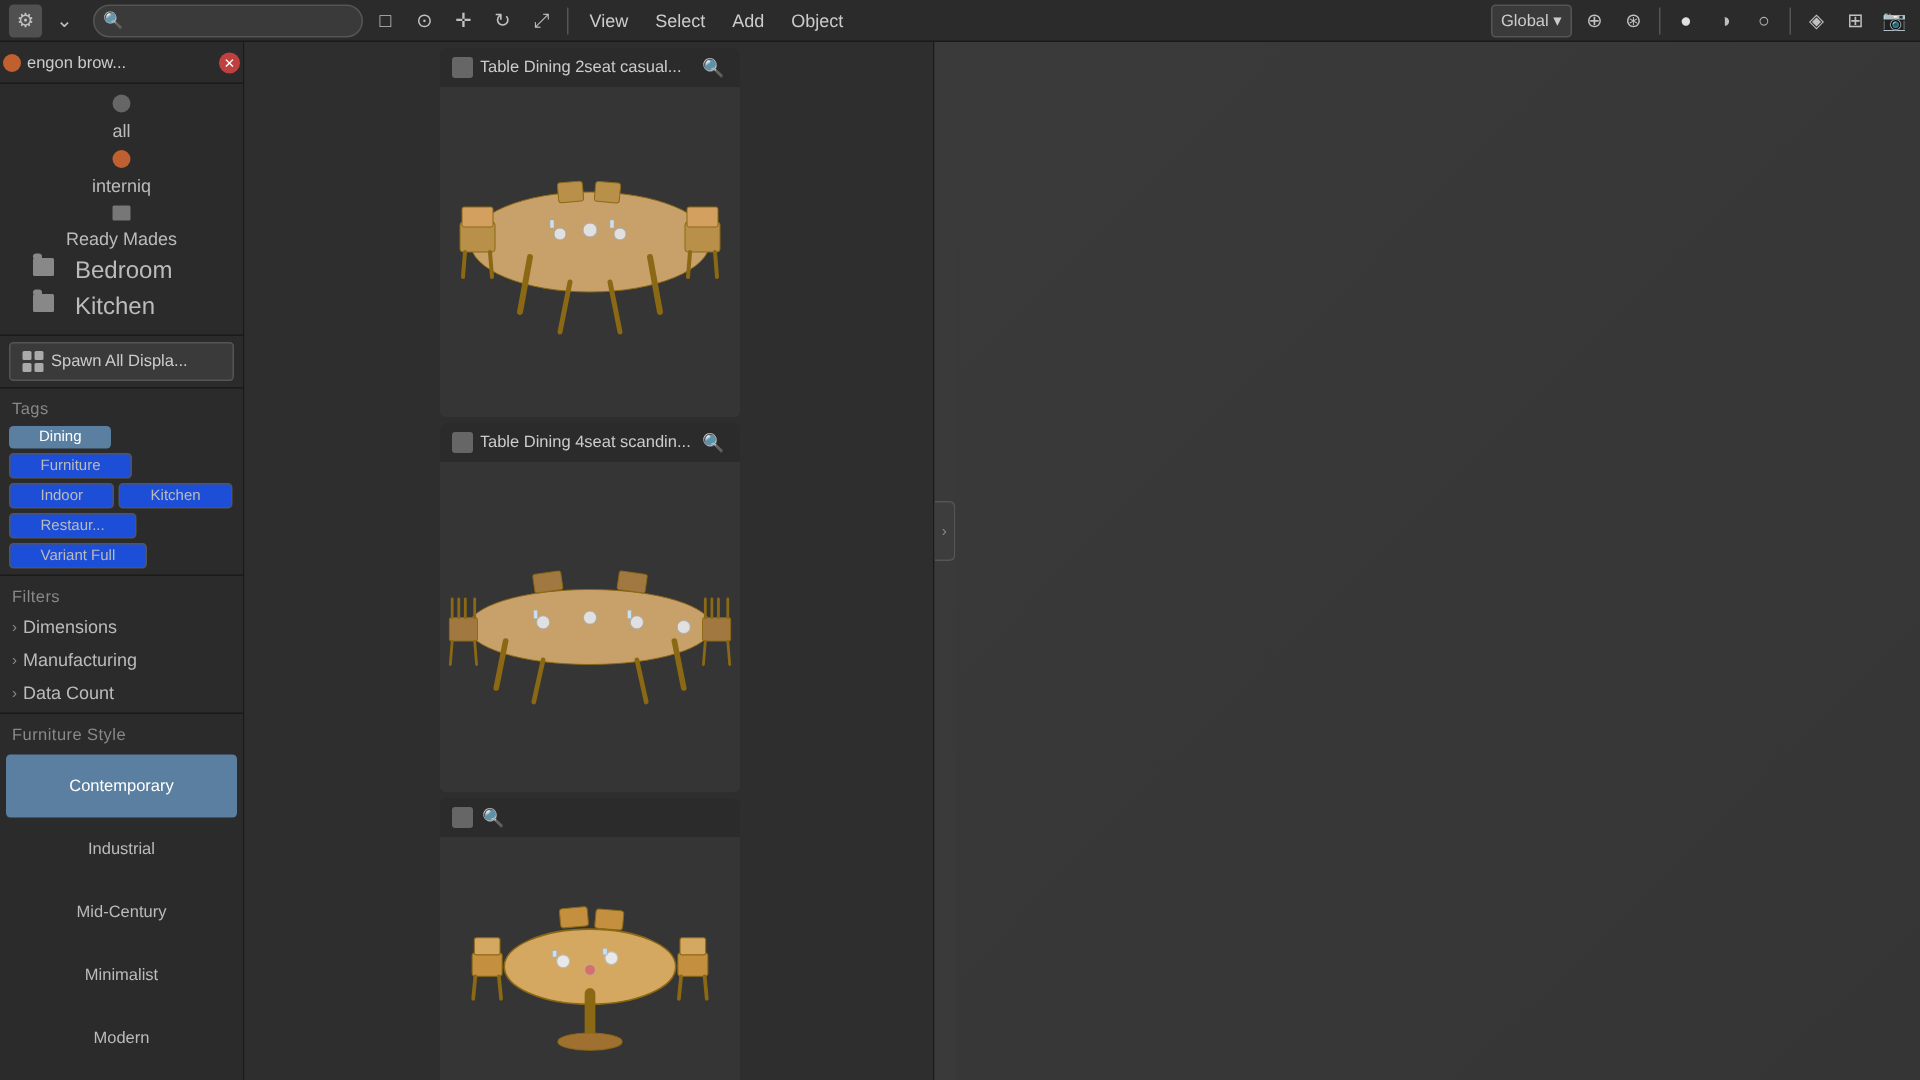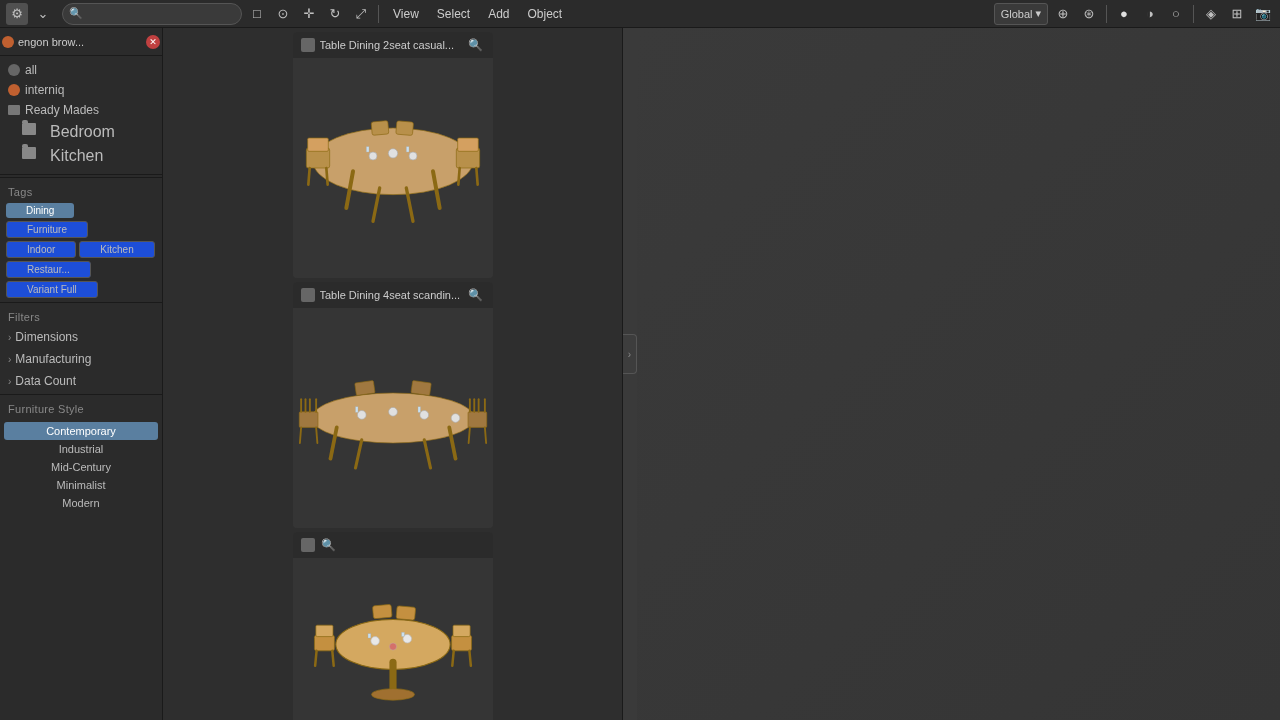--- a/index.html
+++ b/index.html
@@ -134,20 +134,21 @@
       padding: 4px 0;
     }
     .tree-item {
       display: flex;
       align-items: center;
       padding: 3px 8px;
       cursor: pointer;
       gap: 5px;
       font-size: 12px;
       color: #bbb;
+      flex-direction: column;
     }
     .tree-item-indent {
       display: flex;
       align-items: flex-start;
       padding: 3px 8px 3px 22px;
       cursor: pointer;
       gap: 14px;
       font-size: 16px;
       color: #bbb;
     }
@@ -259,21 +260,21 @@
     }
 
     
     .style-section {
       padding: 4px 0;
     }
     .style-item {
       display: flex;
       align-items: center;
       justify-content: center;
-      padding: 3px 8px;
+      padding: 15px 8px;
       cursor: pointer;
       font-size: 11px;
       color: #bbb;
     }
     .style-item.selected {
       background: #5a7fa0;
       color: #fff;
       border-radius: 3px;
       margin: 0 4px;
     }
@@ -469,20 +470,29 @@
           <span>Bedroom</span>
         </div>
         <div class="tree-item-indent">
           <div class="folder-icon"></div>
           <span>Kitchen</span>
         </div>
       </div>
 
       <div class="divider"></div>
 
+      <div class="spawn-btn">
+        <div class="grid-icon">
+          <div></div>
+            <div></div>
+            <div></div>
+            <div></div>
+        </div>
+        <span>Spawn All Displa...</span>
+      </div>
 
       <div class="divider"></div>
 
       <div class="section-label">Tags</div>
       <div class="tags-container">
         <div class="tag active">Dining</div>
         <div class="tag inactive">Furniture</div>
         <div class="tag inactive">Indoor</div>
         <div class="tag inactive">Kitchen</div>
         <div class="tag inactive">Restaur...</div>

